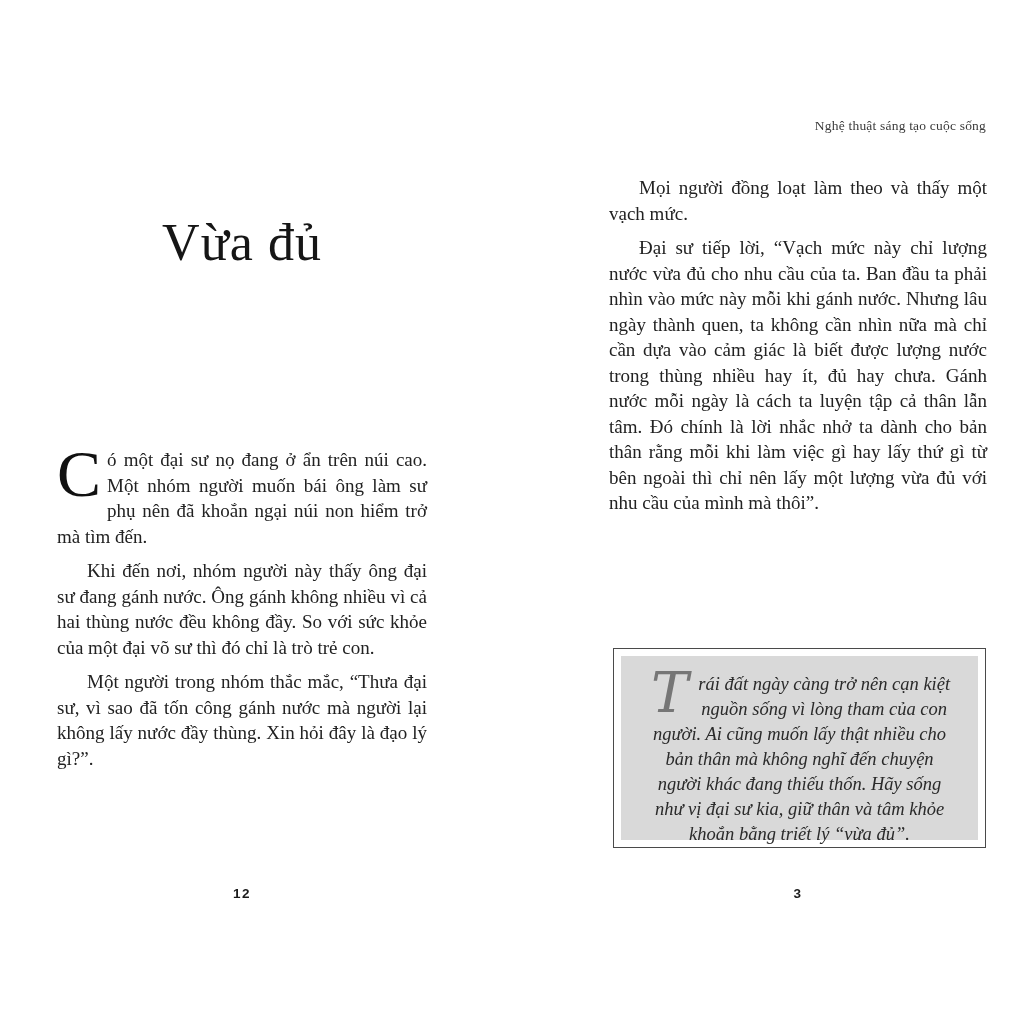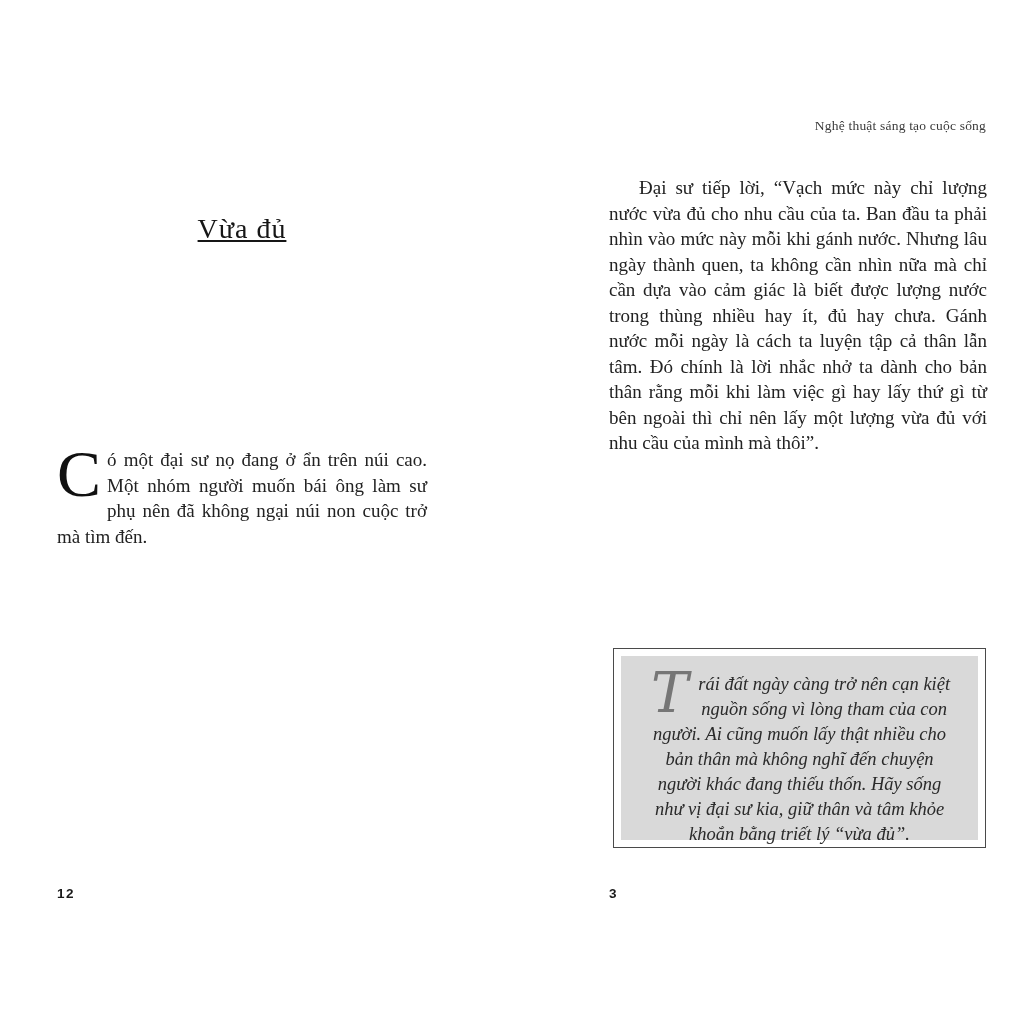--- a/index.html
+++ b/index.html
@@ -13,25 +13,24 @@
     -webkit-font-smoothing: antialiased;
   }
   .page { position: absolute; top: 0; height: 1024px; }
   .page-left  { left: 57px;  width: 370px; }
   .page-right { left: 609px; width: 378px; }
 
   .chapter-title {
     position: absolute; top: 214px; left: 0; right: 0;
     margin: 0;
     text-align: center;
-    font-size: 28px; font-weight: 400;
+    font-size: 52px; font-weight: 400;
     line-height: 1.1;
     color: #161616;
     letter-spacing: 1px;
-    text-decoration: underline;
   }
 
   .running-head {
     position: absolute; top: 118px; right: 1px;
     font-size: 13.5px; color: #3a3a3a;
     letter-spacing: 0.2px;
   }
 
   .body-text { position: absolute; left: 0; right: 0; }
   .page-left  .body-text { top: 447px; }
@@ -80,46 +79,50 @@
     font-family: "DejaVu Serif", serif;
     font-style: italic;
     font-size: 56px;
     line-height: 42px;
     color: #767676;
     margin: 0 4px 0 8px;
   }
 
   .page-num {
     position: absolute; top: 886px; left: 0; right: 0;
+    text-align: center;
     font-family: "Liberation Sans", sans-serif;
     font-weight: 700;
     font-size: 13.5px;
     letter-spacing: 1.5px;
     color: #1a1a1a;
   }
 </style>
 </head>
 <body>
 
 <div>
 
   <section class="page page-left">
     <h1 class="chapter-title">Vừa đủ</h1>
 
     <div class="body-text">
-      <p class="para first"><span class="dropcap">C</span><span>ó một đại sư nọ đang ở ẩn trên núi cao. Một nhóm người muốn bái ông làm sư phụ nên đã không ngại núi non cuộc trở mà tìm đến.</span></p>
+      <p class="para first"><span class="dropcap">C</span><span>ó một đại sư nọ đang ở ẩn trên núi cao. Một nhóm người muốn bái ông làm sư phụ nên đã khoắn ngại núi non hiểm trở mà tìm đến.</span></p>
+      <p class="para">Khi đến nơi, nhóm người này thấy ông đại sư đang gánh nước. Ông gánh không nhiều vì cả hai thùng nước đều không đầy. So với sức khỏe của một đại võ sư thì đó chỉ là trò trẻ con.</p>
+      <p class="para">Một người trong nhóm thắc mắc, “Thưa đại sư, vì sao đã tốn công gánh nước mà người lại không lấy nước đầy thùng. Xin hỏi đây là đạo lý gì?”.</p>
     </div>
 
     <div class="page-num">12</div>
   </section>
 
   <section class="page page-right">
     <div class="running-head">Nghệ thuật sáng tạo cuộc sống</div>
 
     <div class="body-text">
+      <p class="para">Mọi người đồng loạt làm theo và thấy một vạch mức.</p>
       <p class="para">Đại sư tiếp lời, “Vạch mức này chỉ lượng nước vừa đủ cho nhu cầu của ta. Ban đầu ta phải nhìn vào mức này mỗi khi gánh nước. Nhưng lâu ngày thành quen, ta không cần nhìn nữa mà chỉ cần dựa vào cảm giác là biết được lượng nước trong thùng nhiều hay ít, đủ hay chưa. Gánh nước mỗi ngày là cách ta luyện tập cả thân lẫn tâm. Đó chính là lời nhắc nhở ta dành cho bản thân rằng mỗi khi làm việc gì hay lấy thứ gì từ bên ngoài thì chỉ nên lấy một lượng vừa đủ với nhu cầu của mình mà thôi”.</p>
     </div>
 
     <div class="quote-box">
       <div class="quote-inner"><span class="script-cap">T</span><span>rái đất ngày càng trở nên cạn kiệt nguồn sống vì lòng tham của con người. Ai cũng muốn lấy thật nhiều cho bản thân mà không nghĩ đến chuyện người khác đang thiếu thốn. Hãy sống như vị đại sư kia, giữ thân và tâm khỏe khoắn bằng triết lý “vừa đủ”.</span></div>
     </div>
 
     <div class="page-num">3</div>
   </section>
 

